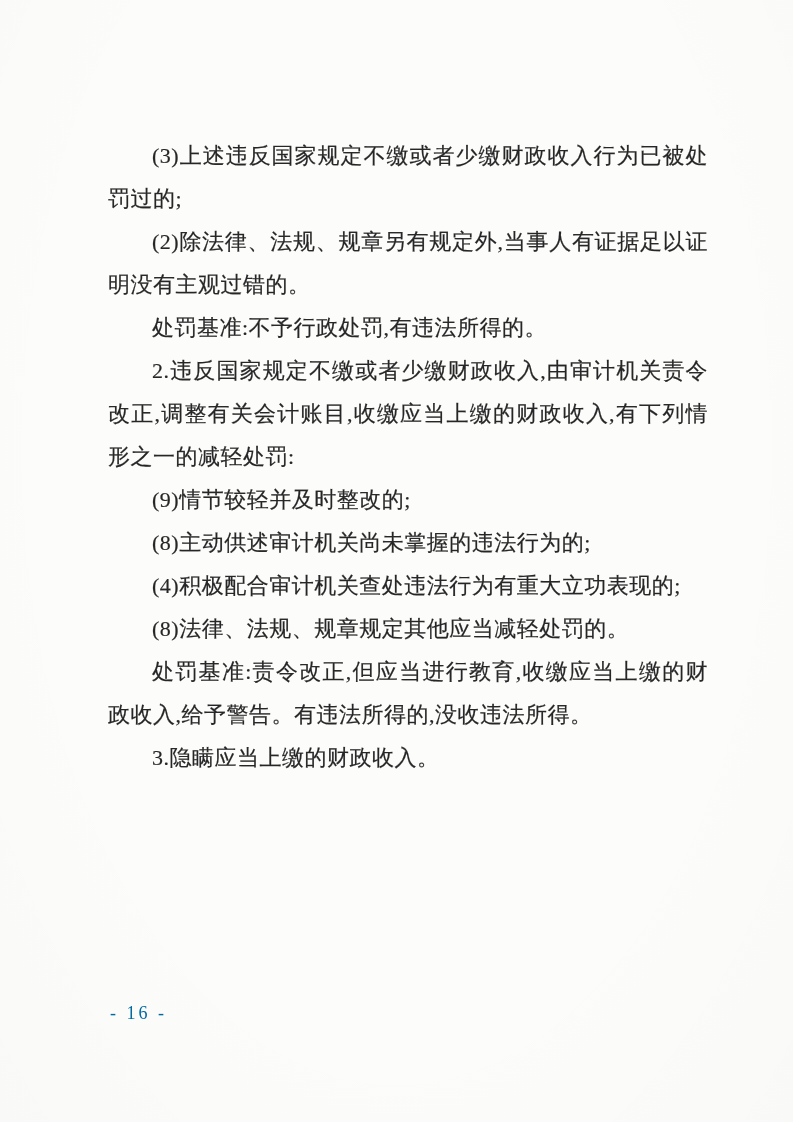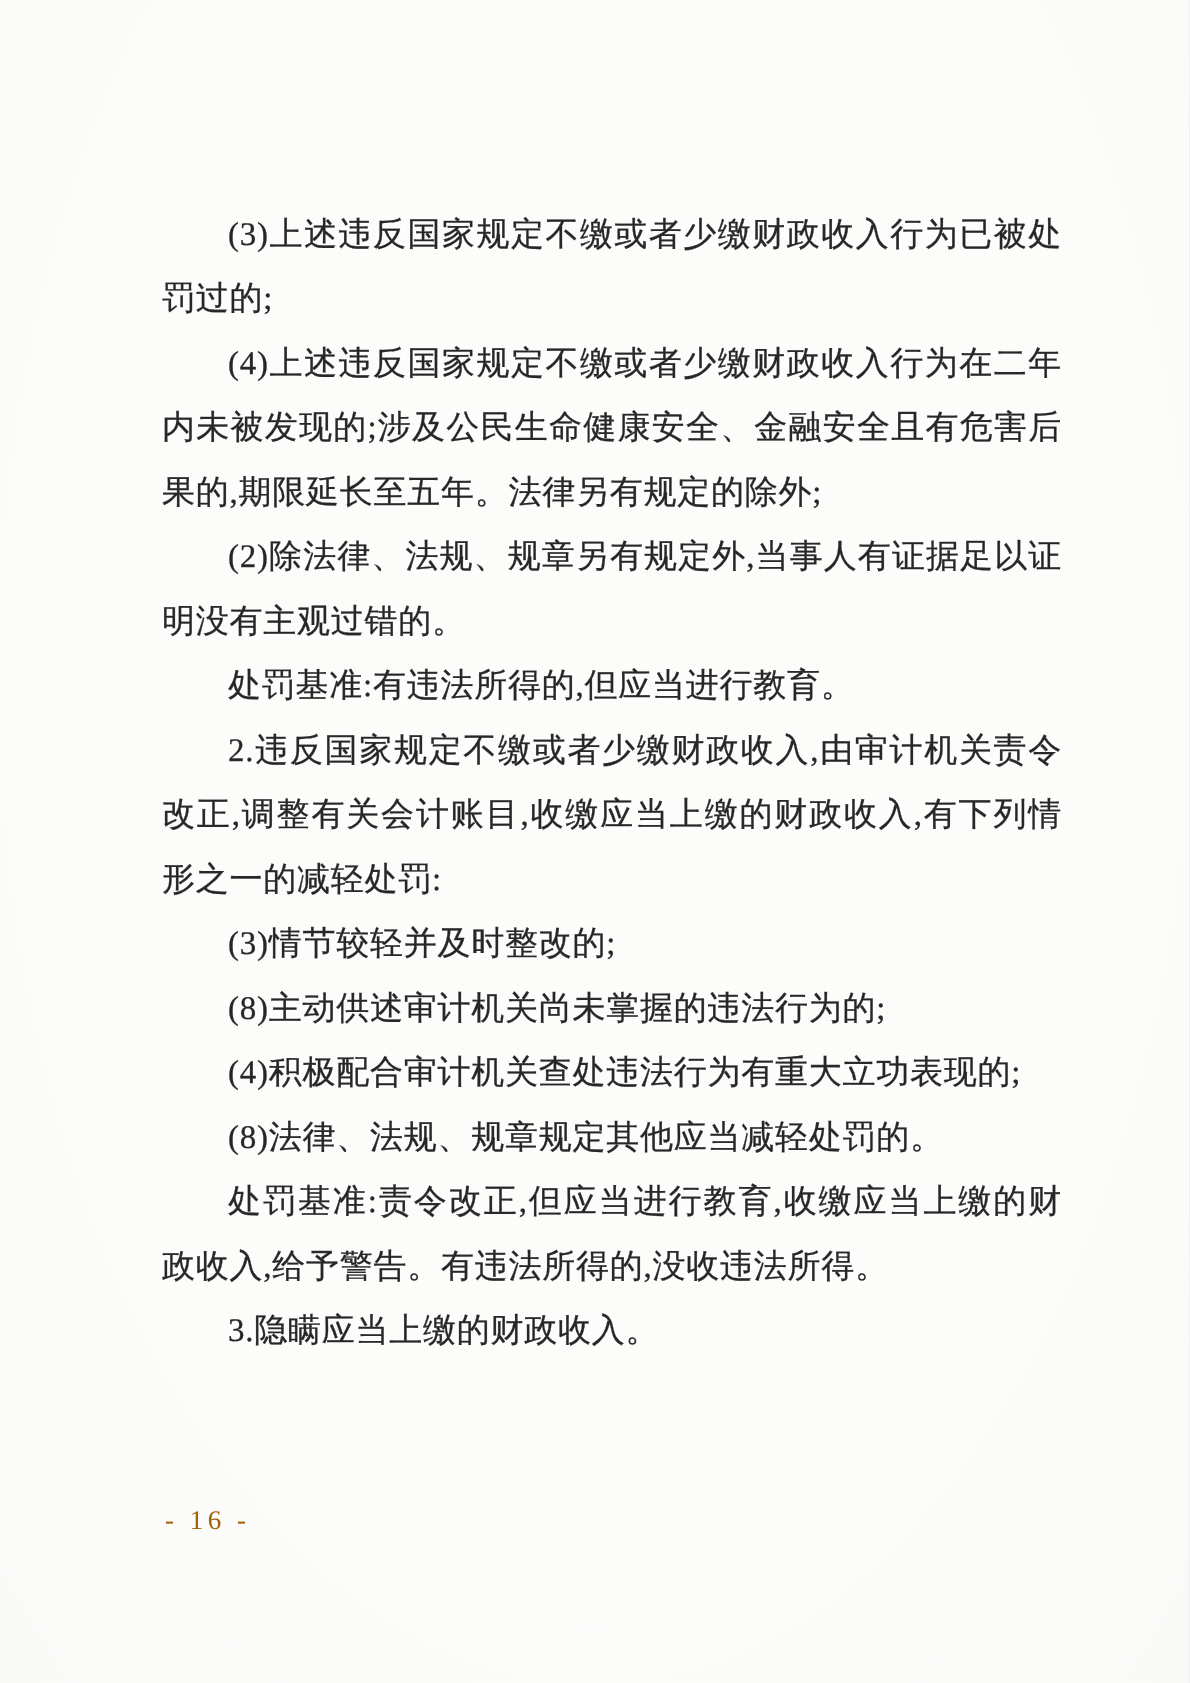--- a/index.html
+++ b/index.html
@@ -40,37 +40,36 @@
     letter-spacing: 0.5px;
     font-family: Liberation Serif, serif;
     -webkit-text-stroke: 0.2px #3a3a3a;
   }
   .page-number {
     position: absolute;
     left: 110px;
     top: 1003px;
     font-size: 18px;
     letter-spacing: 3px;
-    color: #a16207;
+    color: #0369a1;
     font-family: "Liberation Serif", "DejaVu Serif", serif;
   }
 </style>
 </head>
 <body>
 
 <div class="page">
   <div class="scan-tint"></div>
 
   <div class="content">
     <p>(3)上述违反国家规定不缴或者少缴财政收入行为已被处罚过的;</p>
-    <p>(4)上述违反国家规定不缴或者少缴财政收入行为在二年内未被发现的;涉及公民生命健康安全、金融安全且有危害后果的,期限延长至五年。法律另有规定的除外;</p>
     <p>(2)除法律、法规、规章另有规定外,当事人有证据足以证明没有主观过错的。</p>
-    <p>处罚基准:有违法所得的,但应当进行教育。</p>
+    <p>处罚基准:不予行政处罚,有违法所得的。</p>
     <p>2.违反国家规定不缴或者少缴财政收入,由审计机关责令改正,调整有关会计账目,收缴应当上缴的财政收入,有下列情形之一的减轻处罚:</p>
-    <p>(3)情节较轻并及时整改的;</p>
+    <p>(9)情节较轻并及时整改的;</p>
     <p>(8)主动供述审计机关尚未掌握的违法行为的;</p>
     <p>(4)积极配合审计机关查处违法行为有重大立功表现的;</p>
     <p>(8)法律、法规、规章规定其他应当减轻处罚的。</p>
     <p>处罚基准:责令改正,但应当进行教育,收缴应当上缴的财政收入,给予警告。有违法所得的,没收违法所得。</p>
     <p>3.隐瞒应当上缴的财政收入。</p>
   </div>
 
   <div class="page-number">- 16 -</div>
 </div>
 

